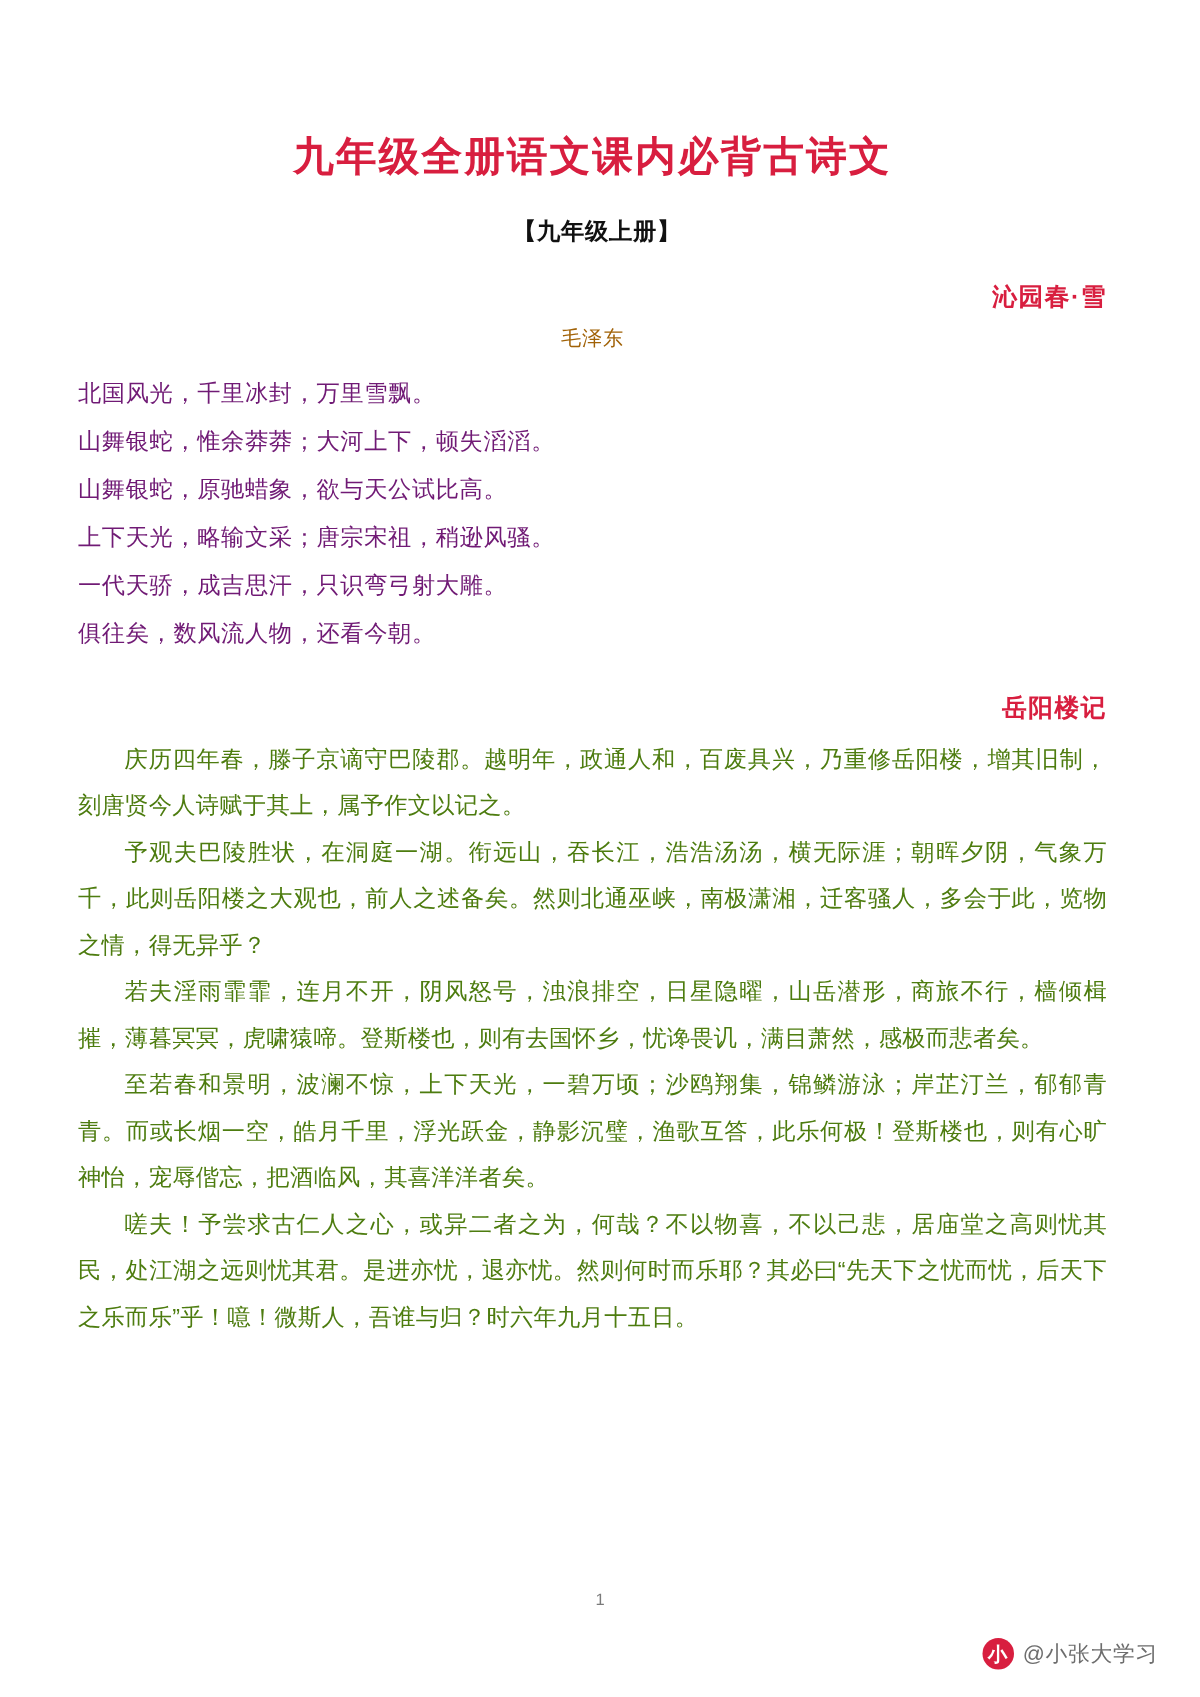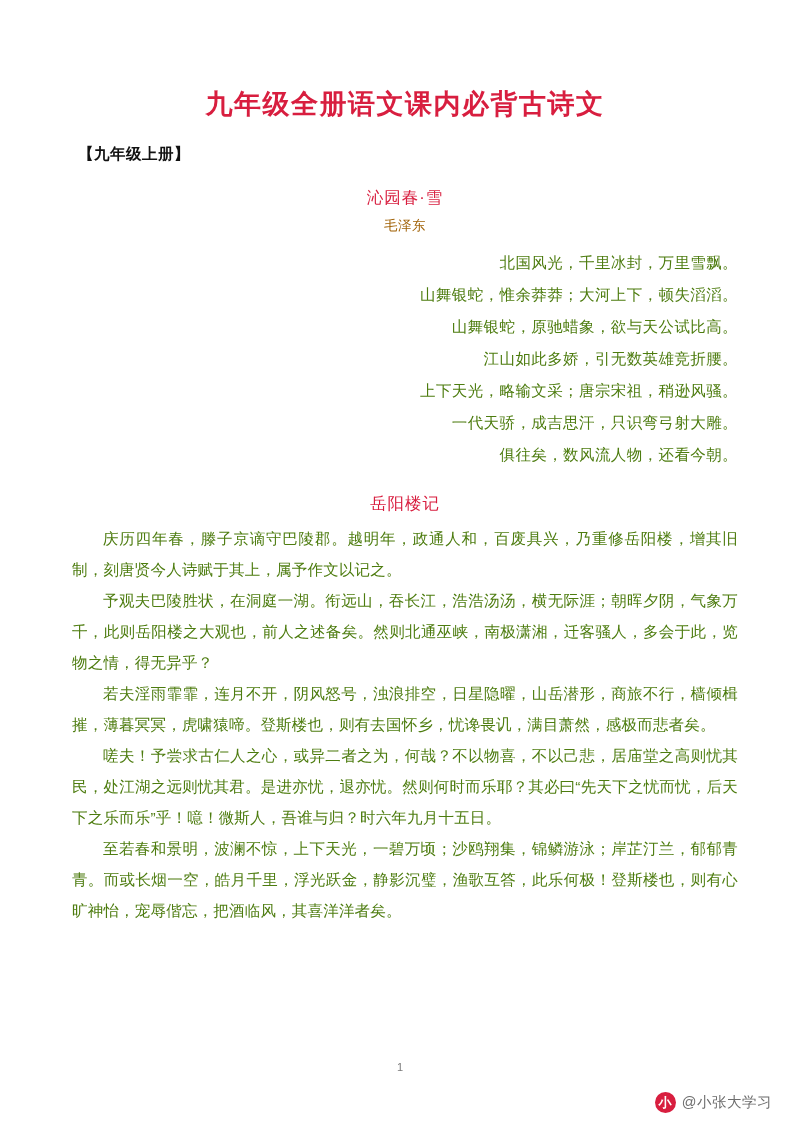--- a/index.html
+++ b/index.html
@@ -13,64 +13,66 @@
     font-family: "Liberation Sans", sans-serif;
     color: #1a1a1a;
     position: relative;
     overflow: hidden;
   }
   .page {
     position: relative;
     width: 800px;
     height: 1131px;
     box-sizing: border-box;
-    padding: 60px 62px 0 72px;
+    padding: 60px 62px 0 52px;
   }
   .doc-title {
     text-align: center;
     color: #d81e3f;
     font-size: 27px;
     font-weight: bold;
     letter-spacing: 1.5px;
     margin-top: 26px;
     margin-bottom: 22px;
     font-family: "DejaVu Sans", "Liberation Sans", sans-serif;
   }
   .section-tag {
     font-size: 15.5px;
     font-weight: bold;
     color: #111;
     margin: 16px 0 18px 6px;
     letter-spacing: 0.5px;
+    text-align: center;
   }
   .poem-title {
-    text-align: center;
+    text-align: right;
     color: #d81e3f;
     font-size: 16.5px;
-    font-weight: normal;
+    font-weight: bold;
     letter-spacing: 1px;
     margin-top: 22px;
     margin-bottom: 8px;
   }
   .poem-author {
     text-align: center;
     color: #a16207;
     font-size: 13.5px;
     margin-bottom: 12px;
     letter-spacing: 0.5px;
   }
   .poem-body {
     margin: 0 auto;
   }
   .poem-line {
-    text-align: right;
+    text-align: left;
     font-size: 15.5px;
     line-height: 32px;
-    color: #4d7c0f;
+    color: #701a75;
     letter-spacing: 0.4px;
+    font-family: Liberation Mono, monospace;
   }
   .prose {
     font-size: 15.5px;
     line-height: 31px;
     color: #4d7c0f;
     letter-spacing: 0.2px;
     text-align: justify;
     text-justify: inter-ideograph;
   }
   .prose p {
@@ -120,35 +122,34 @@
 
   <div class="section-tag">【九年级上册】</div>
 
   <div>
     <div class="poem-title">沁园春·雪</div>
     <div class="poem-author">毛泽东</div>
     <div class="poem-body">
       <div class="poem-line">北国风光，千里冰封，万里雪飘。</div>
       <div class="poem-line">山舞银蛇，惟余莽莽；大河上下，顿失滔滔。</div>
       <div class="poem-line">山舞银蛇，原驰蜡象，欲与天公试比高。</div>
-      <div class="poem-line">江山如此多娇，引无数英雄竞折腰。</div>
       <div class="poem-line">上下天光，略输文采；唐宗宋祖，稍逊风骚。</div>
       <div class="poem-line">一代天骄，成吉思汗，只识弯弓射大雕。</div>
       <div class="poem-line">俱往矣，数风流人物，还看今朝。</div>
     </div>
   </div>
 
   <div>
     <div class="poem-title">岳阳楼记</div>
     <div class="prose">
       <p>庆历四年春，滕子京谪守巴陵郡。越明年，政通人和，百废具兴，乃重修岳阳楼，增其旧制，刻唐贤今人诗赋于其上，属予作文以记之。</p>
       <p>予观夫巴陵胜状，在洞庭一湖。衔远山，吞长江，浩浩汤汤，横无际涯；朝晖夕阴，气象万千，此则岳阳楼之大观也，前人之述备矣。然则北通巫峡，南极潇湘，迁客骚人，多会于此，览物之情，得无异乎？</p>
       <p>若夫淫雨霏霏，连月不开，阴风怒号，浊浪排空，日星隐曜，山岳潜形，商旅不行，樯倾楫摧，薄暮冥冥，虎啸猿啼。登斯楼也，则有去国怀乡，忧谗畏讥，满目萧然，感极而悲者矣。</p>
+      <p>至若春和景明，波澜不惊，上下天光，一碧万顷；沙鸥翔集，锦鳞游泳；岸芷汀兰，郁郁青青。而或长烟一空，皓月千里，浮光跃金，静影沉璧，渔歌互答，此乐何极！登斯楼也，则有心旷神怡，宠辱偕忘，把酒临风，其喜洋洋者矣。</p>
       <p>嗟夫！予尝求古仁人之心，或异二者之为，何哉？不以物喜，不以己悲，居庙堂之高则忧其民，处江湖之远则忧其君。是进亦忧，退亦忧。然则何时而乐耶？其必曰“先天下之忧而忧，后天下之乐而乐”乎！噫！微斯人，吾谁与归？时六年九月十五日。</p>
-      <p>至若春和景明，波澜不惊，上下天光，一碧万顷；沙鸥翔集，锦鳞游泳；岸芷汀兰，郁郁青青。而或长烟一空，皓月千里，浮光跃金，静影沉璧，渔歌互答，此乐何极！登斯楼也，则有心旷神怡，宠辱偕忘，把酒临风，其喜洋洋者矣。</p>
     </div>
   </div>
 
   <div class="page-number">1</div>
 
   <div class="watermark">
     <span class="wm-badge">小</span>
     <span>@小张大学习</span>
   </div>
 

